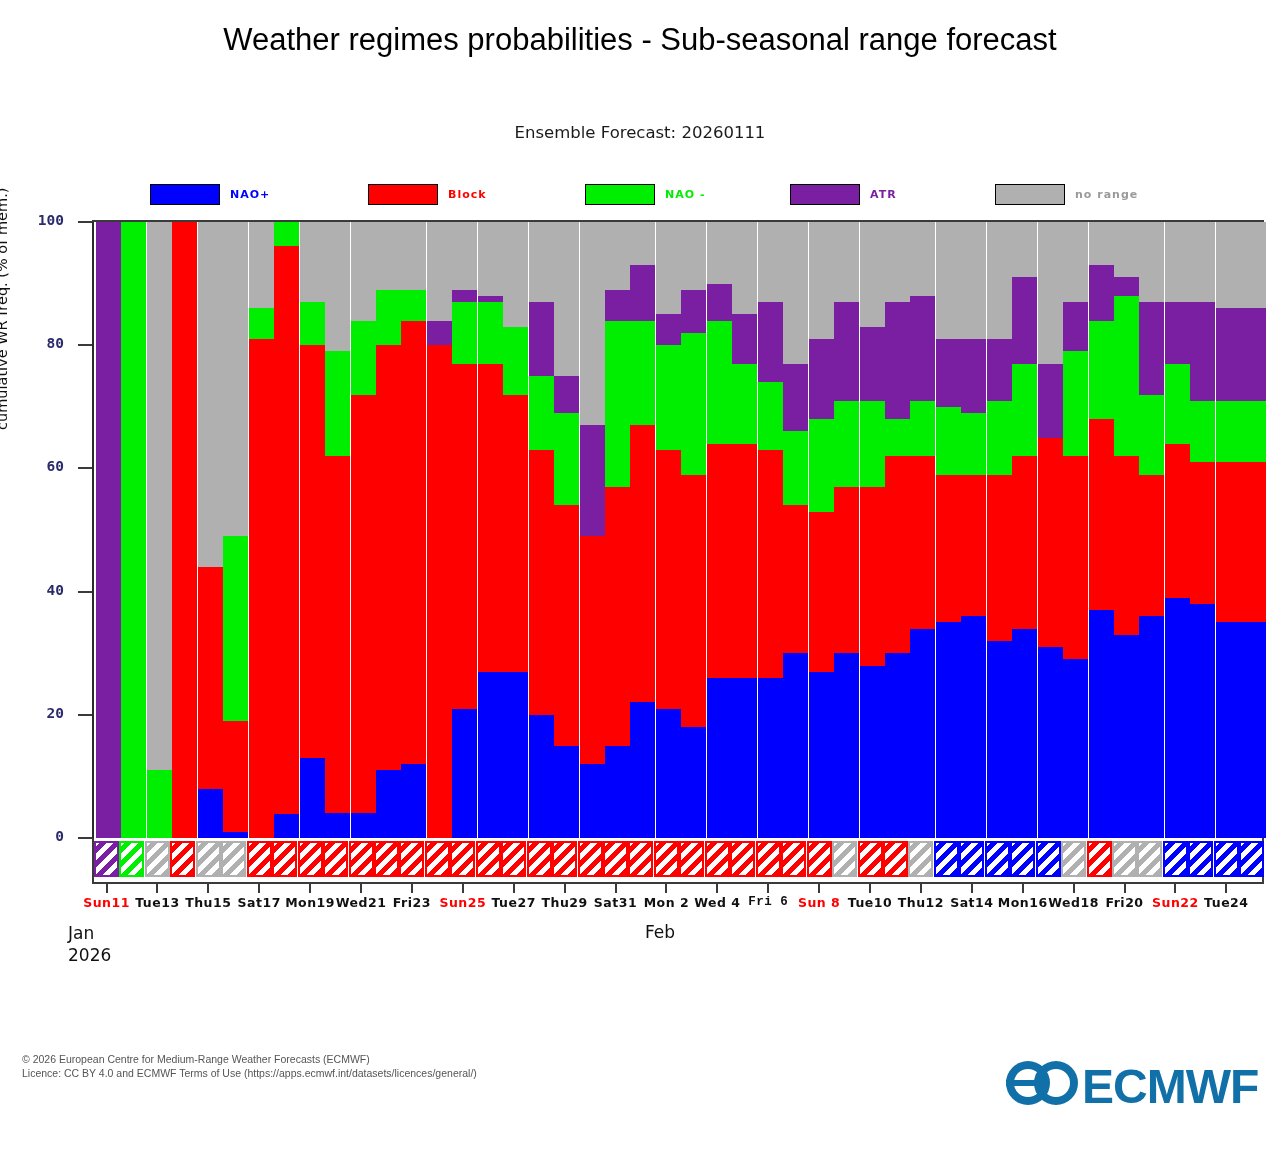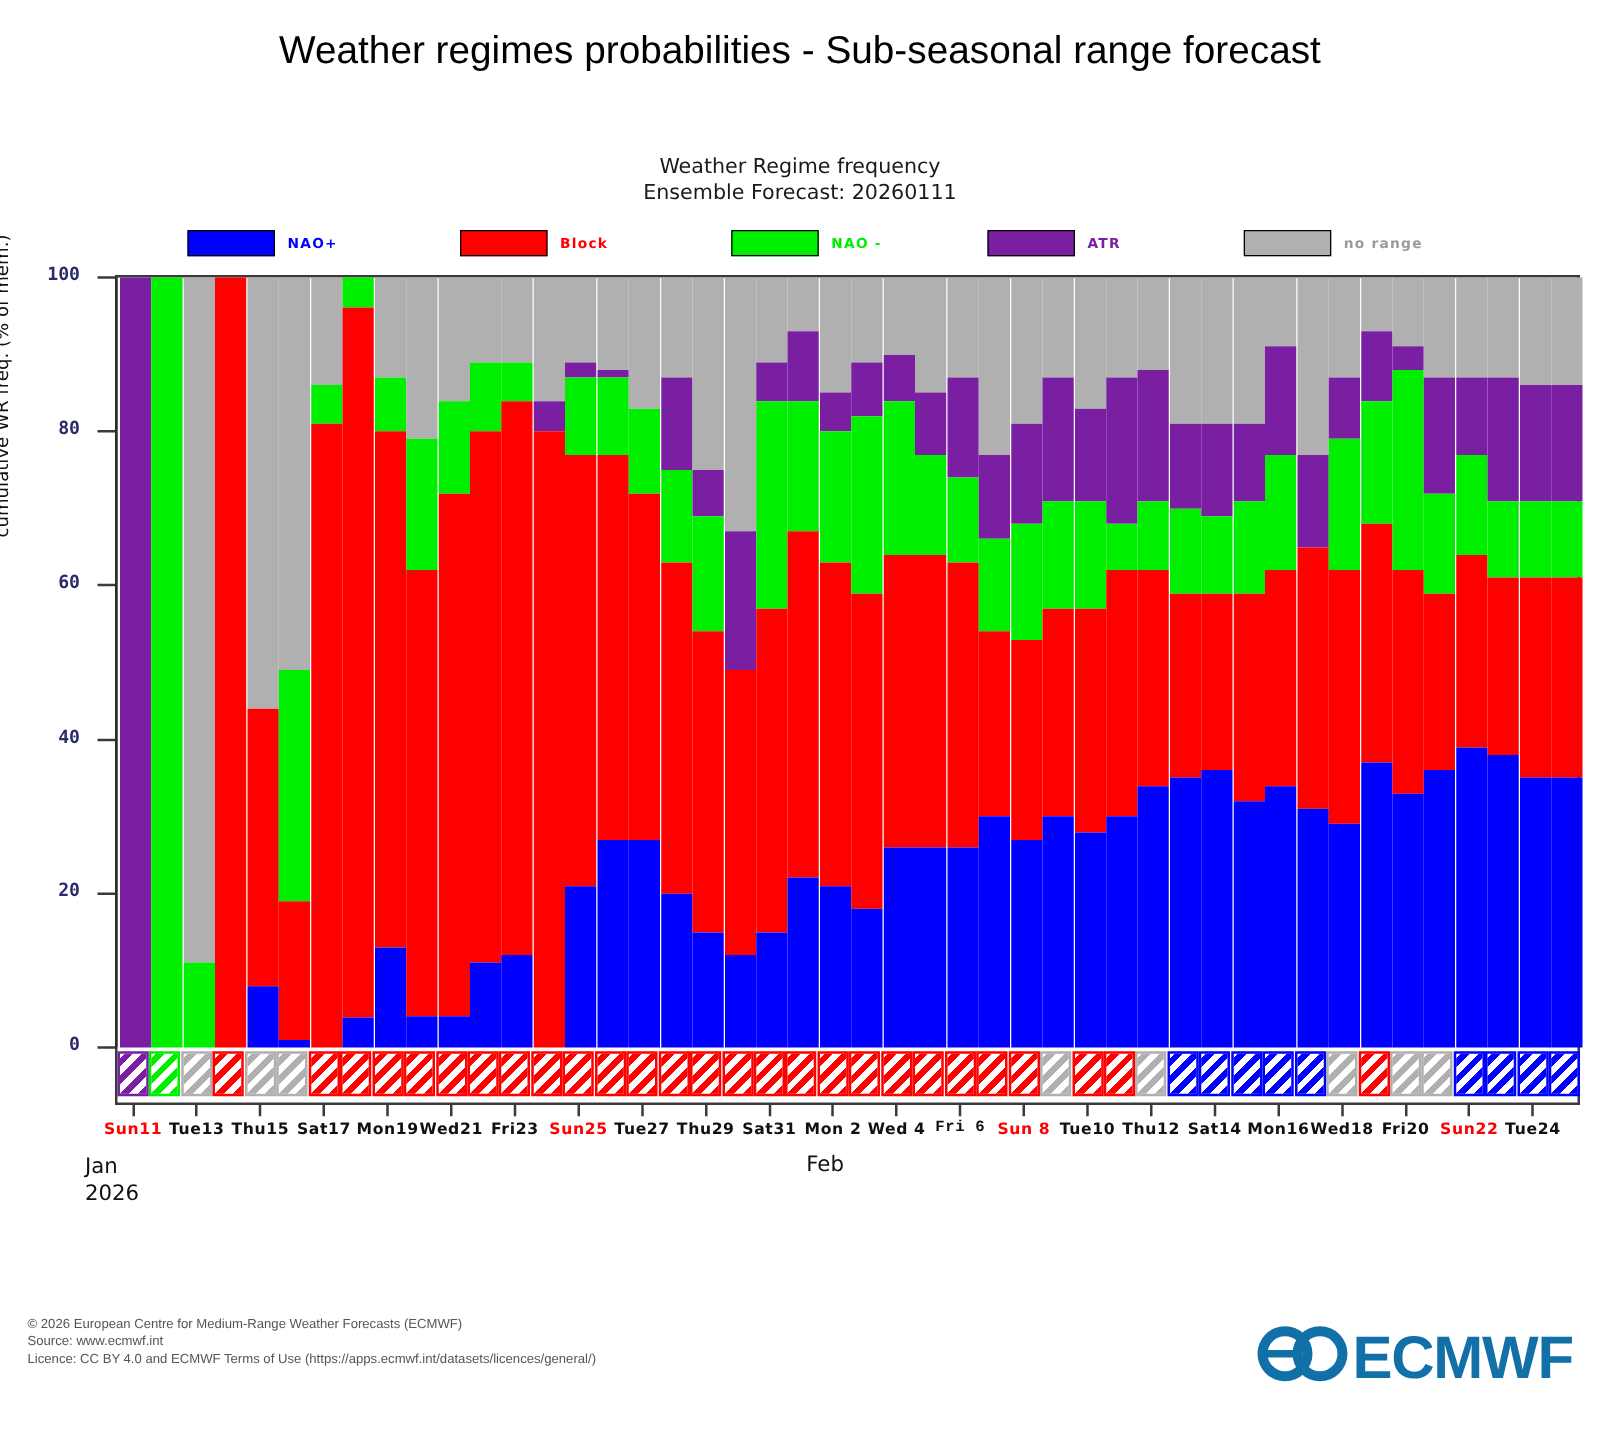--- a/index.html
+++ b/index.html
@@ -100,21 +100,20 @@
     position:absolute;left:76px;top:4px;font-size:48px;font-weight:bold;
     color:#1270a8;letter-spacing:-1px;font-family:"Liberation Sans",sans-serif;text-align:center;
   }
 </style>
 </head>
 <body>
 
 <div id="main-title">Weather regimes probabilities - Sub-seasonal range forecast</div>
 
 <div id="chart-subtitle">
-  <div>Weather Regime frequency</div>
   <div>Ensemble Forecast: 20260111</div>
 </div>
 
 <div id="legend">
     <div class="legend-item" style="left: 0px;">
       <div class="legend-swatch" style="background: rgb(0, 0, 255);"></div>
       <div class="legend-label" style="color: rgb(0, 0, 255);">NAO+</div>
     </div>
     <div class="legend-item" style="left: 218px;">
       <div class="legend-swatch" style="background: rgb(255, 0, 0);"></div>
@@ -540,21 +539,20 @@
     <div class="ytick-label" style="left: 18px; top: 458.4px;">60</div>
     <div class="ytick-mark" style="top: 467.4px;"></div>
     <div class="ytick-label" style="left: 18px; top: 335.2px;">80</div>
     <div class="ytick-mark" style="top: 344.2px;"></div>
     <div class="ytick-label" style="left: 18px; top: 212px;">100</div>
     <div class="ytick-mark" style="top: 221px;"></div>
   </div>
 
 <div id="footer">
   <div>© 2026 European Centre for Medium-Range Weather Forecasts (ECMWF)</div>
-  <div>Source: www.ecmwf.int</div>
   <div>Licence: CC BY 4.0 and ECMWF Terms of Use (https://apps.ecmwf.int/datasets/licences/general/)</div>
 </div>
 
 <div id="logo">
   <svg width="74" height="56" viewBox="0 0 74 56">
     <g fill="#1270a8">
       <path d="M22 6 A22 22 0 1 0 22 50 A22 22 0 0 0 22 6 Z M22 14 A14 14 0 1 1 22 42 A14 14 0 0 1 22 14 Z"></path>
       <path d="M50 6 A22 22 0 1 0 50 50 A22 22 0 0 0 50 6 Z M50 14 A14 14 0 1 1 50 42 A14 14 0 0 1 50 14 Z"></path>
       <rect x="0" y="25" width="30" height="6"></rect>
     </g>

